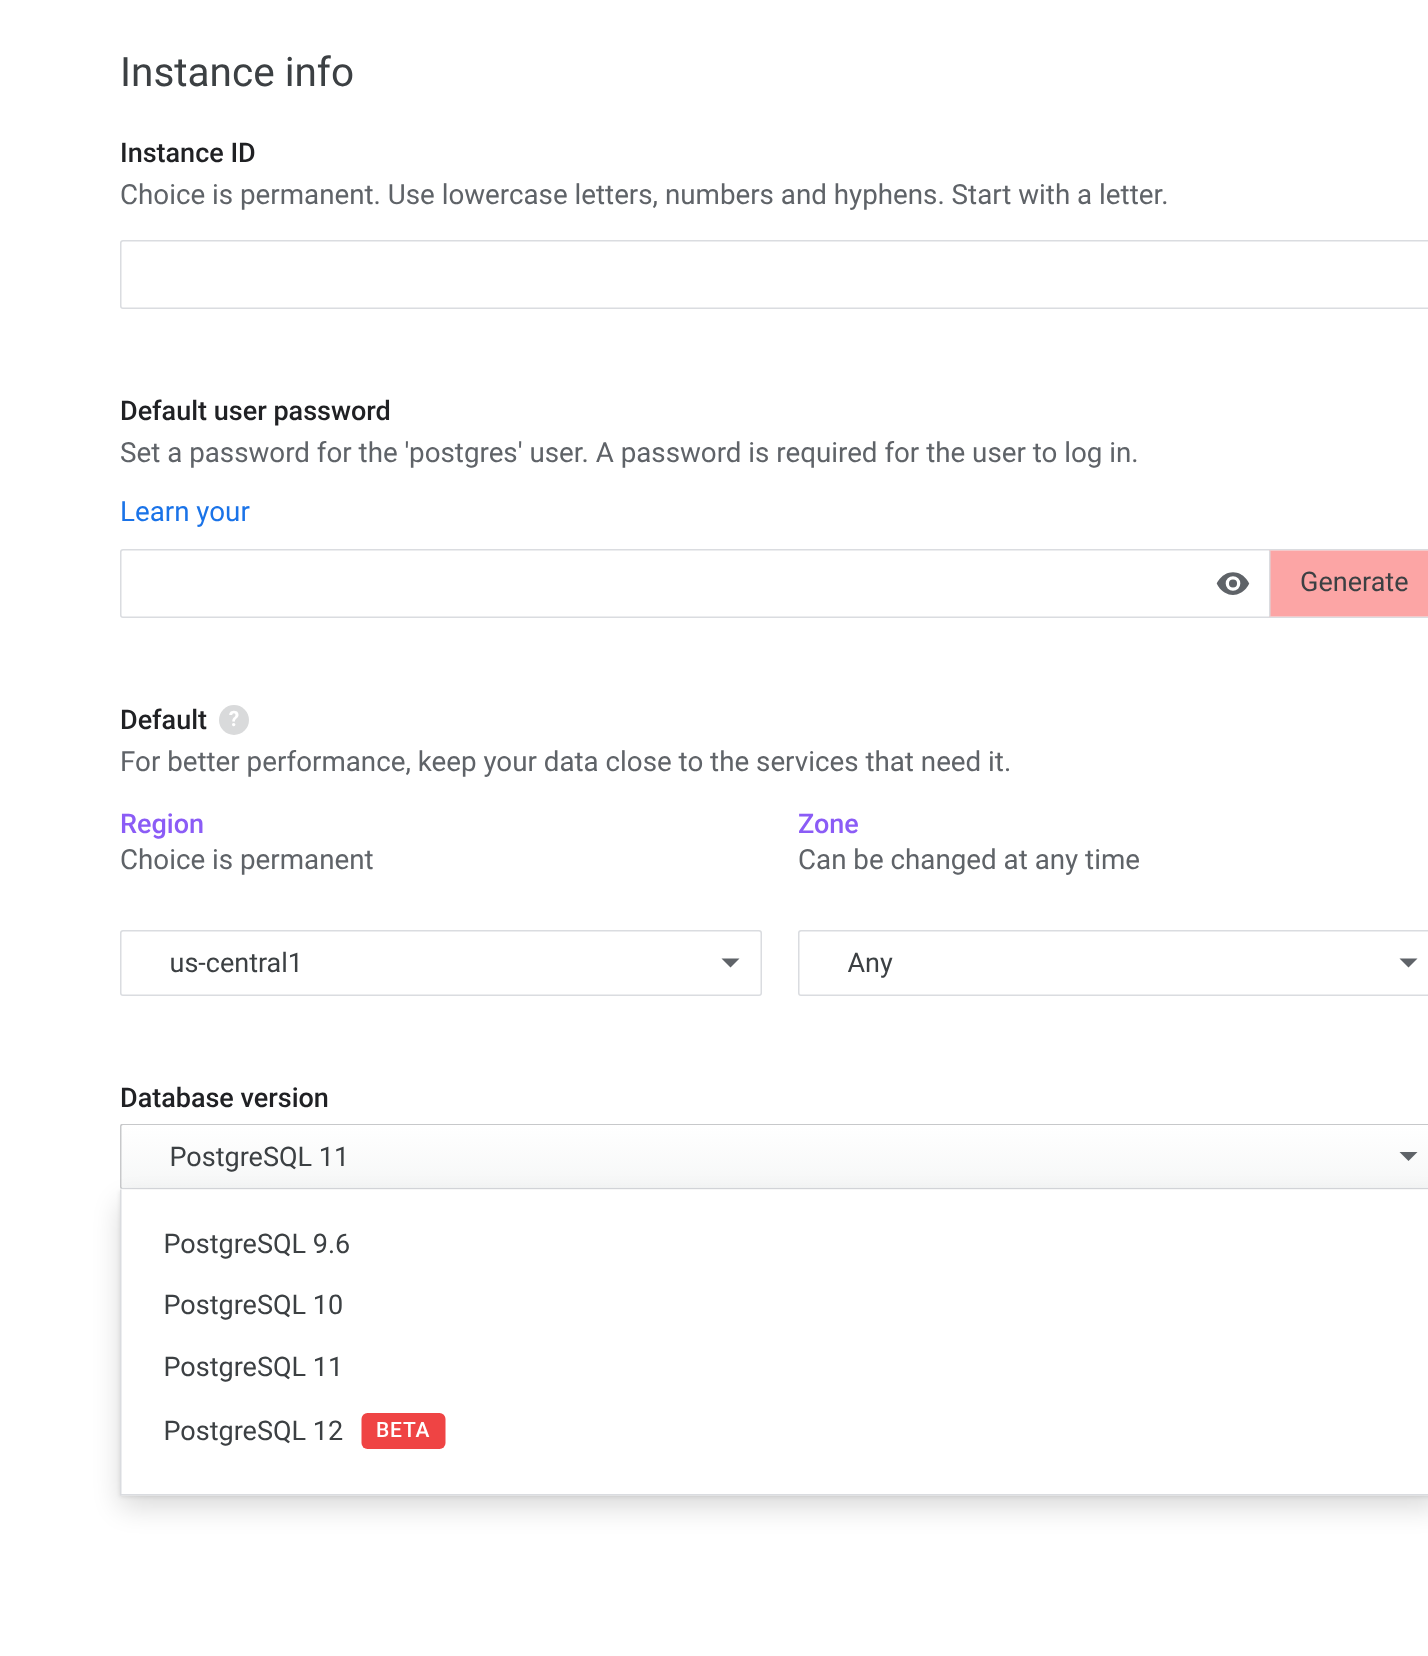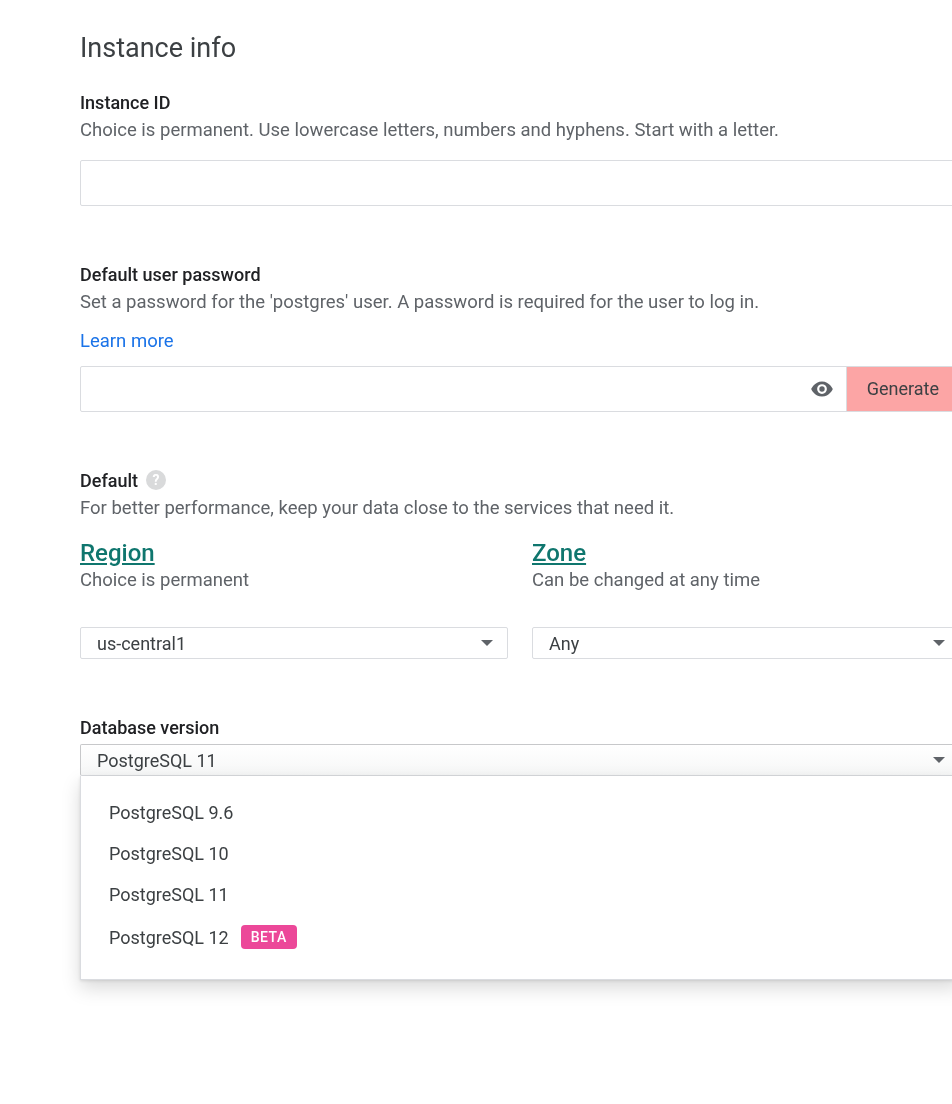--- a/index.html
+++ b/index.html
@@ -89,40 +89,39 @@
     background: #fca5a5;
     cursor: pointer;
   }
   .loc-row {
     display: flex;
     gap: 24px;
     margin-top: 18px;
   }
   .loc-col { flex: 1; }
   .sub-label {
-    font-size: 24px;
+    font-size: 18px;
     font-weight: 500;
-    color: #0f766e;
+    color: #8b5cf6;
     margin: 0 0 2px 0;
-    text-decoration: underline;
   }
   .sub-help {
     font-size: 18.5px;
     color: #5f6368;
     margin: 0 0 0 0;
   }
   .select-box {
     margin-top: 36px;
-    height: 32px;
+    height: 44px;
     border: 1px solid #dadce0;
     border-radius: 2px;
     display: flex;
     align-items: center;
     justify-content: space-between;
-    padding: 0 14px 0 16px;
+    padding: 0 14px 0 32px;
     font-size: 18px;
     color: #3c4043;
     background: #fff;
     cursor: pointer;
     gap: 28px;
   }
   .select-box.attached {
     margin-top: 6px;
     border: 1px solid #c7c8ca;
     border-bottom: 1px solid #dadce0;
@@ -148,21 +147,21 @@
     display: flex;
     align-items: center;
     gap: 12px;
     cursor: pointer;
   }
   .badge {
     display: inline-flex;
     align-items: center;
     height: 24px;
     padding: 0 10px;
-    background: #ec4899;
+    background: #ef4444;
     color: #fff;
     font-size: 14px;
     font-weight: 500;
     letter-spacing: 0.5px;
     position: relative;
     border-radius: 4px;
   }
   .badge::before, .badge::after {
     content: "";
     position: absolute;
@@ -198,21 +197,21 @@
 
   <div class="field-group">
     <div class="field-label">Instance ID</div>
     <div class="field-help">Choice is permanent. Use lowercase letters, numbers and hyphens. Start with a letter.</div>
     <input type="text" class="text-input" value="" style="">
   </div>
 
   <div class="field-group">
     <div class="field-label">Default user password</div>
     <div class="field-help">Set a password for the 'postgres' user. A password is required for the user to log in.</div>
-    <a class="learn-more">Learn more</a>
+    <a class="learn-more">Learn your</a>
     <div class="pw-row">
       <input type="password" class="pw-input" value="" style="">
       <div class="pw-eye">
         <svg class="eye" viewBox="0 0 24 24">
           <path d="M12 5c-7 0-10 7-10 7s3 7 10 7 10-7 10-7-3-7-10-7zm0 11.5A4.5 4.5 0 1 1 16.5 12 4.5 4.5 0 0 1 12 16.5zm0-7A2.5 2.5 0 1 0 14.5 12 2.5 2.5 0 0 0 12 9.5z"></path>
         </svg>
       </div>
       <div class="pw-generate">Generate</div>
     </div>
   </div>

